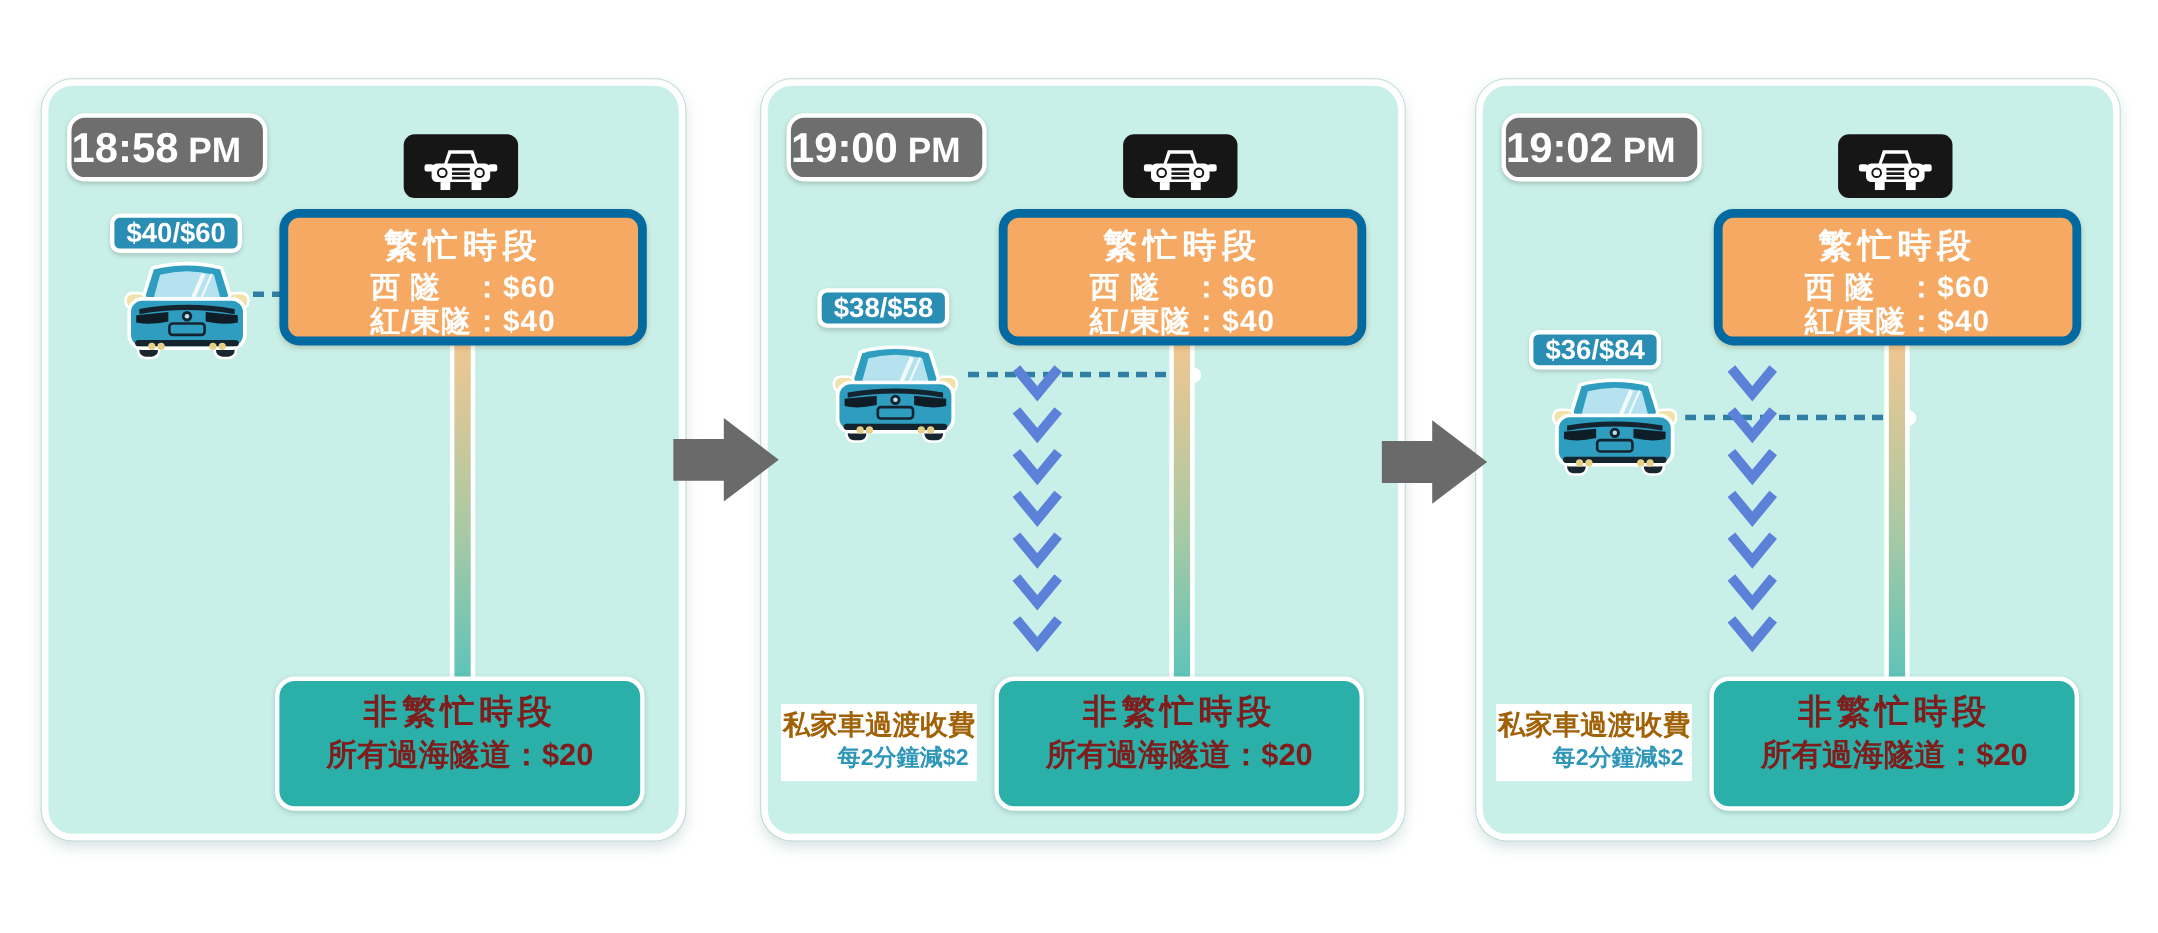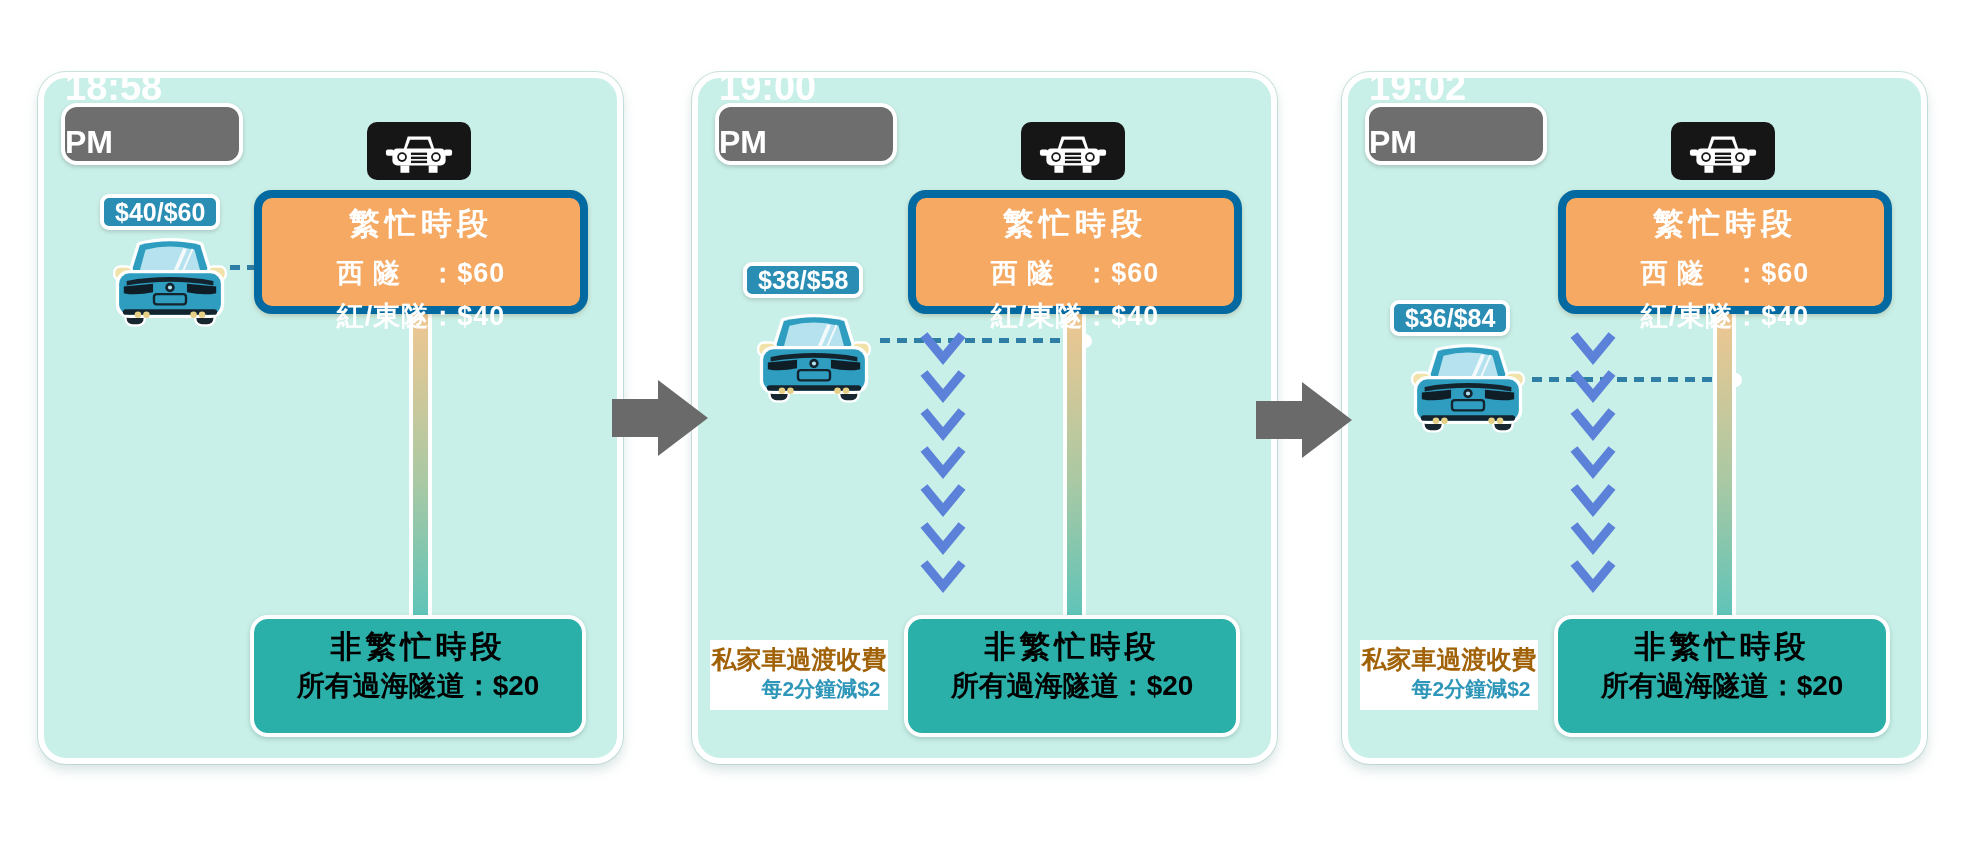--- a/index.html
+++ b/index.html
@@ -8,47 +8,47 @@
 
   
   .panel{position:absolute;top:72px;width:585px;height:692px;box-sizing:border-box;
          background:#c9f0e8;border:6px solid #ffffff;border-radius:28px;
          box-shadow:0 0 0 1px rgba(160,200,195,.55), 0 6px 12px rgba(120,165,160,.30);}
   #panel-1{left:38px;} #panel-2{left:692px;} #panel-3{left:1342px;}
 
   
   .time-badge{position:absolute;left:17px;top:25px;width:182px;height:62px;box-sizing:border-box;
               background:#6e6e6e;border:4px solid #ffffff;border-radius:16px;
-              display:flex;align-items:baseline;justify-content:flex-end;gap:9px;
-              color:#ffffff;font-weight:700;box-shadow:0 2px 4px rgba(0,0,0,.18);flex-direction:column;}
+              display:flex;align-items:baseline;justify-content:flex-start;gap:9px;
+              color:#ffffff;font-weight:700;box-shadow:0 2px 4px rgba(0,0,0,.18);}
   .time-main{font-size:38px;line-height:56px;}
   .time-ampm{font-size:32px;}
 
   
   .car-icon-box{position:absolute;left:323px;top:44px;width:104px;height:58px;
                 background:#161616;border-radius:10px;
                 display:flex;align-items:center;justify-content:center;}
 
   
   .busy-sign{position:absolute;left:210px;top:112px;width:334px;height:124px;box-sizing:border-box;
              background:#f5a963;border:8px solid #0369a1;border-radius:18px;
              color:#ffffff;font-weight:700;text-align:center;
              box-shadow:0 2px 5px rgba(120,90,40,.25);z-index:3;}
   .busy-title{font-size:31px;letter-spacing:5px;line-height:44px;padding-top:4px;}
-  .busy-line{font-size:27px;line-height:31px;letter-spacing:1px;margin-top:12px;}
+  .busy-line{font-size:27px;line-height:31px;letter-spacing:1px;}
 
   
   .pole{position:absolute;left:365px;top:230px;width:15px;height:318px;z-index:2;
         background:linear-gradient(#f2c690,#a9c9a4 55%,#59c3ba);
         border-left:4px solid #ffffff;border-right:4px solid #ffffff;}
 
   
   .offpeak-sign{position:absolute;left:206px;top:537px;width:336px;height:122px;box-sizing:border-box;
                 background:#2bb0a9;border:4px solid #ffffff;border-radius:18px;
-                color:#000000;font-weight:700;text-align:center;
+                color:#7f1d1d;font-weight:700;text-align:center;
                 box-shadow:0 2px 5px rgba(40,100,95,.25);z-index:3;}
   .offpeak-title{font-size:31px;letter-spacing:4px;line-height:46px;padding-top:5px;}
   .offpeak-line{font-size:28px;line-height:32px;}
 
   
   .info-note{position:absolute;left:12px;top:562px;width:178px;height:70px;background:#ffffff;
              text-align:center;font-weight:700;z-index:3;}
   .note1{font-size:25px;color:#a16207;line-height:31px;padding-top:4px;}
   .note2{font-size:21px;color:#2e96b8;line-height:28px;padding-left:44px;}
 

